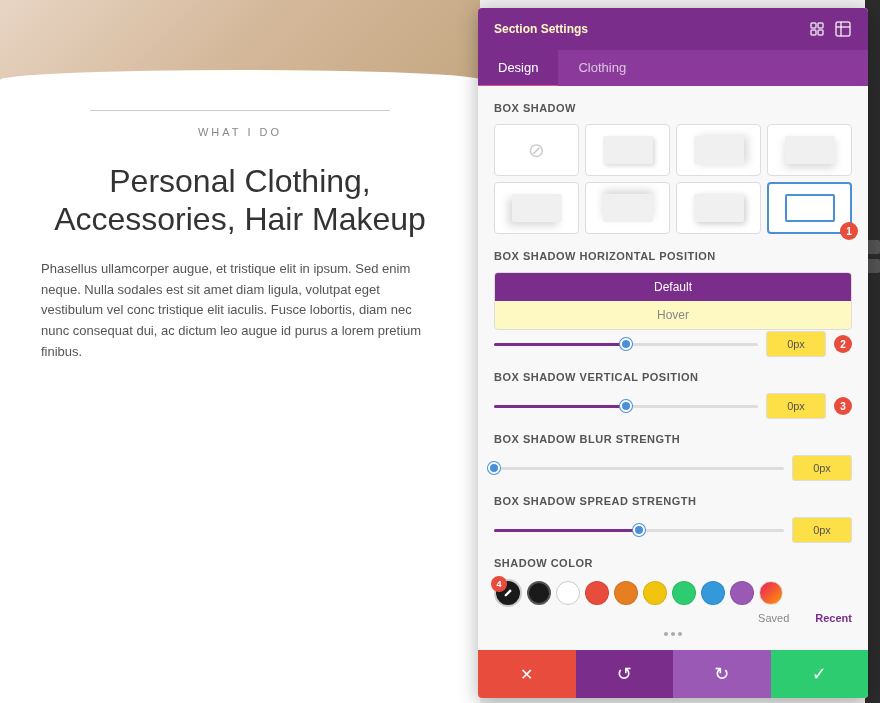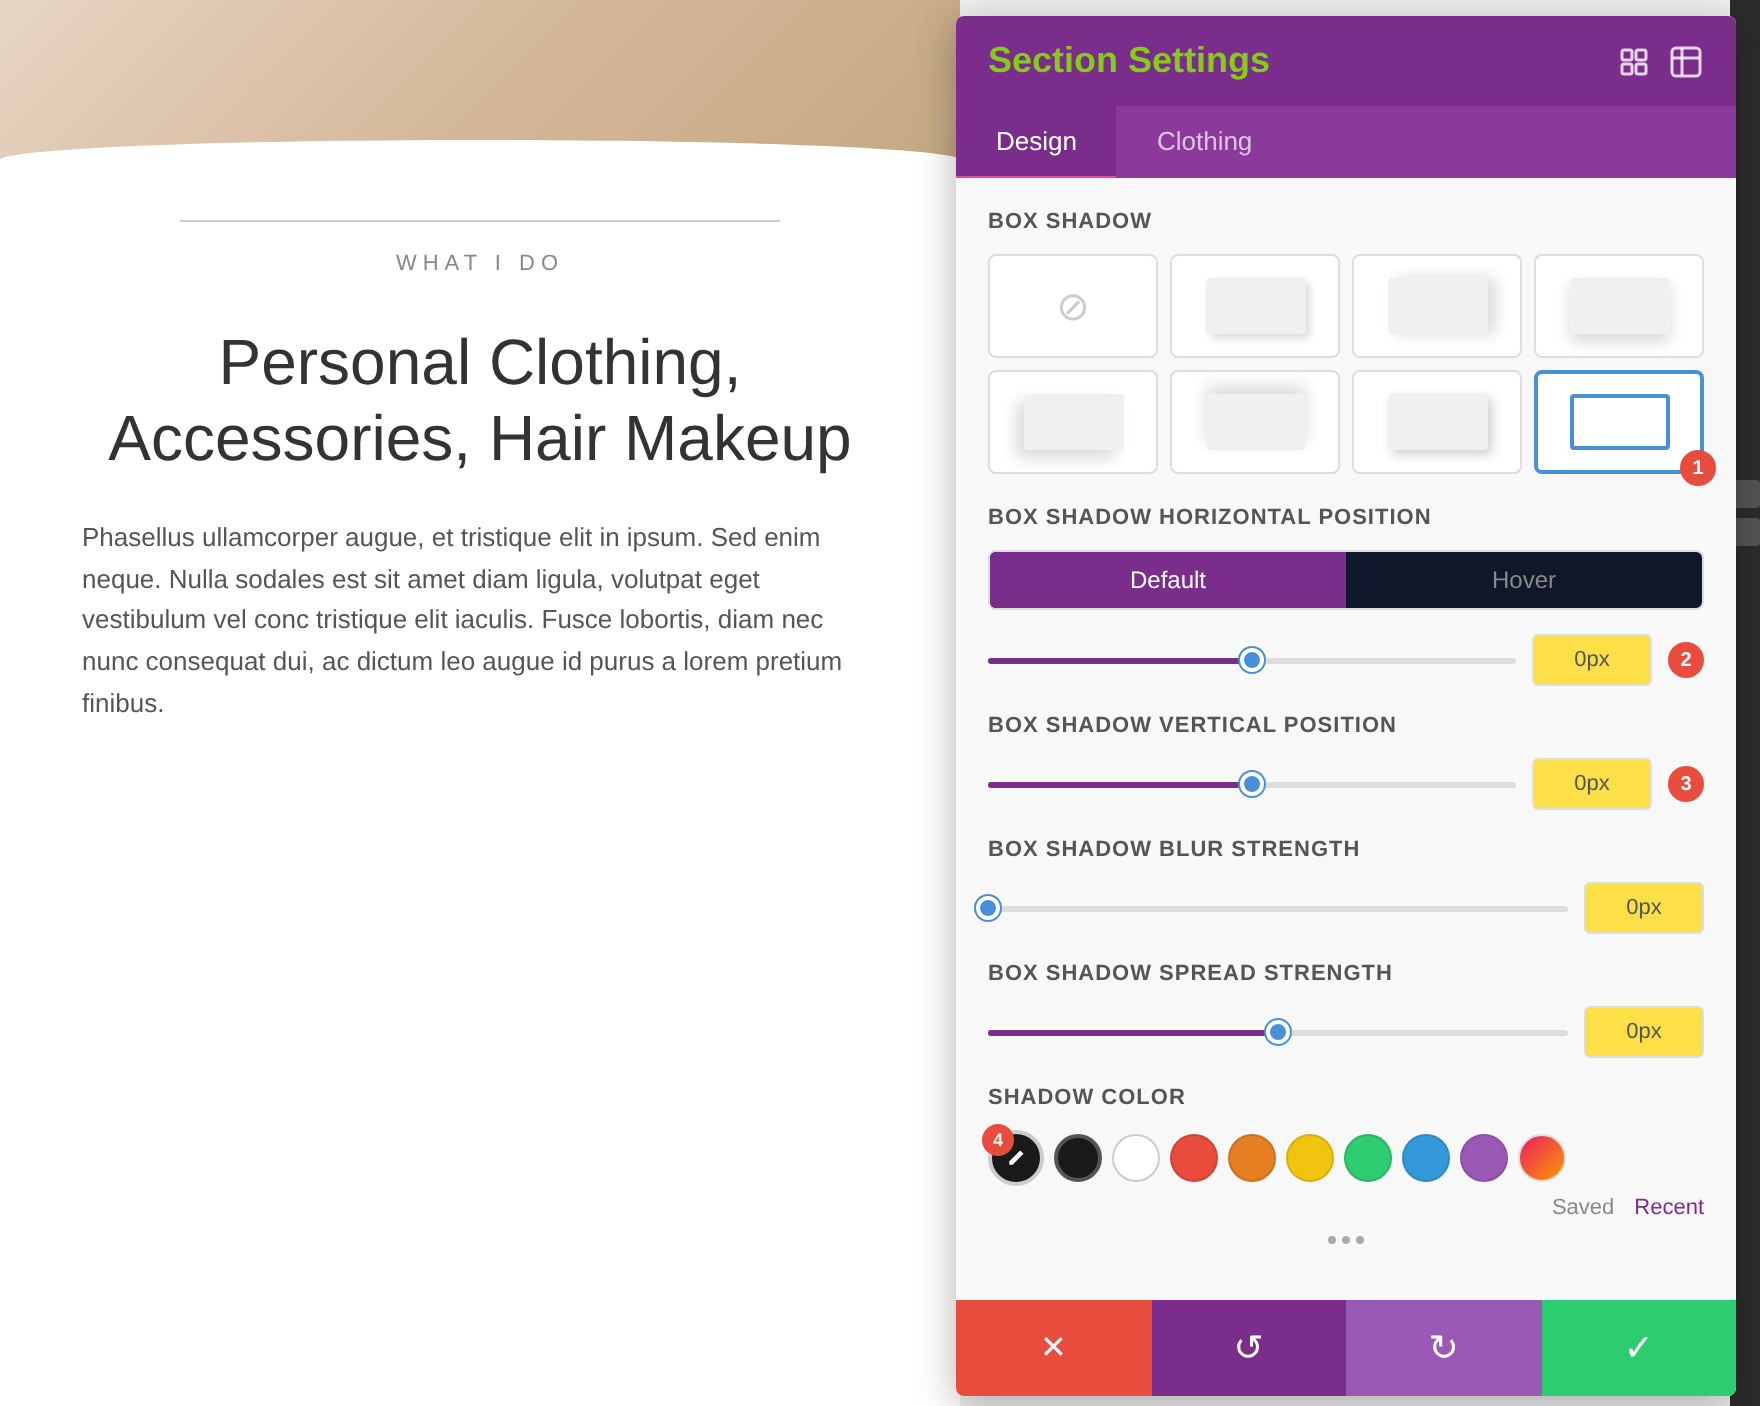--- a/index.html
+++ b/index.html
@@ -116,22 +116,22 @@
     .panel-header {
       background: #7b2d8b;
       padding: 12px 16px;
       display: flex;
       align-items: center;
       justify-content: space-between;
       flex-shrink: 0;
     }
 
     .panel-title {
-      color: #84cc16;
-      font-size: 18px;
+      color: #fef9c3;
+      font-size: 12px;
       font-weight: 600;
     }
 
     .panel-header-icons {
       display: flex;
       gap: 8px;
     }
 
     .panel-header-icon {
       width: 18px;
@@ -261,22 +261,23 @@
       font-weight: bold;
       z-index: 10;
     }
 
     
     .state-tabs {
       display: flex;
       border: 1px solid #ddd;
       border-radius: 4px;
       overflow: hidden;
-      margin-bottom: 12px;
-      background: #0f172a;
+      margin-bottom: 1px;
+      background: #fef9c3;
+      flex-direction: column;
     }
 
     .state-tab {
       flex: 1;
       padding: 7px 0;
       text-align: center;
       font-size: 12px;
       cursor: pointer;
       color: #888;
     }
@@ -404,21 +405,21 @@
     }
 
     .saved-recent {
       margin-left: auto;
       display: flex;
       gap: 10px;
       font-size: 11px;
     }
 
     .saved-label { color: #888; }
-    .recent-label { color: #7b2d8b; font-weight: 400; }
+    .recent-label { color: #7b2d8b; font-weight: 700; margin-left: 16px; }
 
     .dots-row {
       display: flex;
       gap: 3px;
       justify-content: center;
       margin-bottom: 6px;
     }
 
     .dot { width: 4px; height: 4px; background: #aaa; border-radius: 50%; }
 

